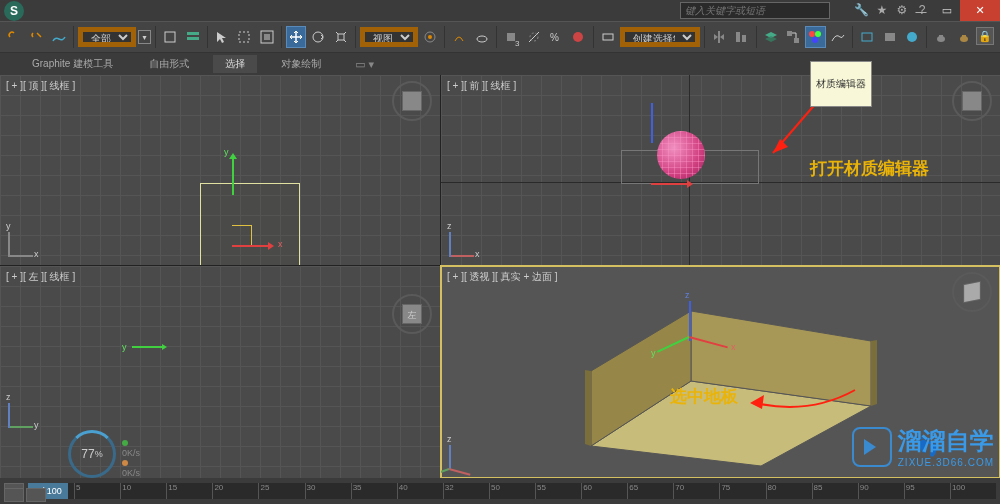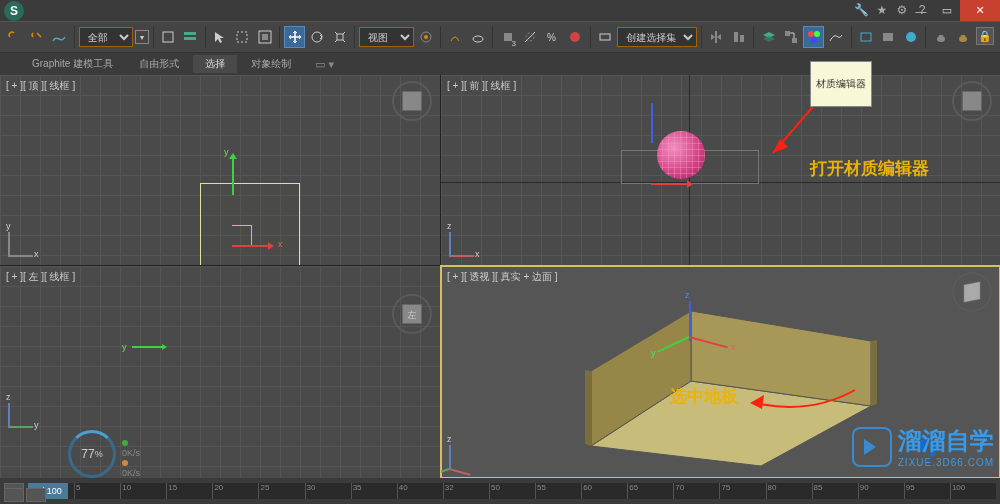--- a/index.html
+++ b/index.html
@@ -15,25 +15,25 @@
 .title-icon { width:16px; height:16px; color:#aaa; font-size:12px; display:flex; align-items:center; justify-content:center; }
 .win-controls { position:absolute; right:0; top:0; display:flex; }
 .win-btn { width:26px; height:21px; display:flex; align-items:center; justify-content:center; color:#ccc; font-size:11px; }
 .win-close { background:#c84030; width:40px; color:#fff; }
 
 
 .toolbar { height:32px; background:#444; border-top:1px solid #555; border-bottom:1px solid #333; display:flex; align-items:center; padding:0 4px; gap:2px; }
 .tb-icon { width:22px; height:22px; display:flex; align-items:center; justify-content:center; border:1px solid transparent; }
 .tb-icon svg { width:16px; height:16px; }
 .tb-sep { width:1px; height:22px; background:#333; margin:0 2px; }
-.tb-dropdown { background:#333; border:1px solid #a16207; color:#ccc; height:20px; padding:0 4px; font-size:10px; }
+.tb-dropdown { background:#333; border:5px solid #a16207; color:#ccc; height:20px; padding:0 4px; font-size:10px; }
 .highlighted { background:#3a6a9a; border:1px solid #5a8aba; }
 
 
-.ribbon { height:22px; background:#3b3b3b; display:flex; align-items:center; padding-left:20px; gap:2px; }
+.ribbon { height:22px; background:#3b3b3b; display:flex; align-items:center; padding-left:20px; gap:12px; }
 .ribbon-tab { padding:2px 12px; color:#aaa; font-size:10px; }
 .ribbon-tab.active { background:#4a4a4a; color:#ddd; }
 
 
 .viewports { position:absolute; top:75px; left:0; right:0; bottom:26px; display:grid; grid-template-columns:440px 1fr; grid-template-rows:190px 1fr; gap:1px; background:#222; }
 .viewport { background:#4a4a4a; position:relative; overflow:hidden; }
 .viewport.active { outline:2px solid #d4c060; outline-offset:-1px; }
 .vp-label { position:absolute; top:4px; left:6px; font-size:10px; color:#ccc; z-index:5; }
 .vp-cube { position:absolute; top:6px; right:8px; width:40px; height:40px; z-index:5; }
 .vp-cube-ring { width:40px; height:40px; border:2px solid #5a5a5a; border-radius:50%; display:flex; align-items:center; justify-content:center; }
@@ -92,20 +92,21 @@
 .perf-dot { display:inline-block; width:6px; height:6px; border-radius:50%; margin-right:3px; }
 
 
 .mini-axis { position:absolute; left:8px; bottom:8px; width:30px; height:30px; z-index:5; }
 </style>
 </head>
 <body>
 
 <div class="titlebar">
   <div class="logo">S</div>
+  <input class="search-box" placeholder="键入关键字或短语" style="">
   <div class="title-icons">
     <div class="title-icon">🔧</div>
     <div class="title-icon">★</div>
     <div class="title-icon">⚙</div>
     <div class="title-icon">?</div>
   </div>
   <div class="win-controls">
     <div class="win-btn">—</div>
     <div class="win-btn">▭</div>
     <div class="win-btn win-close">✕</div>

